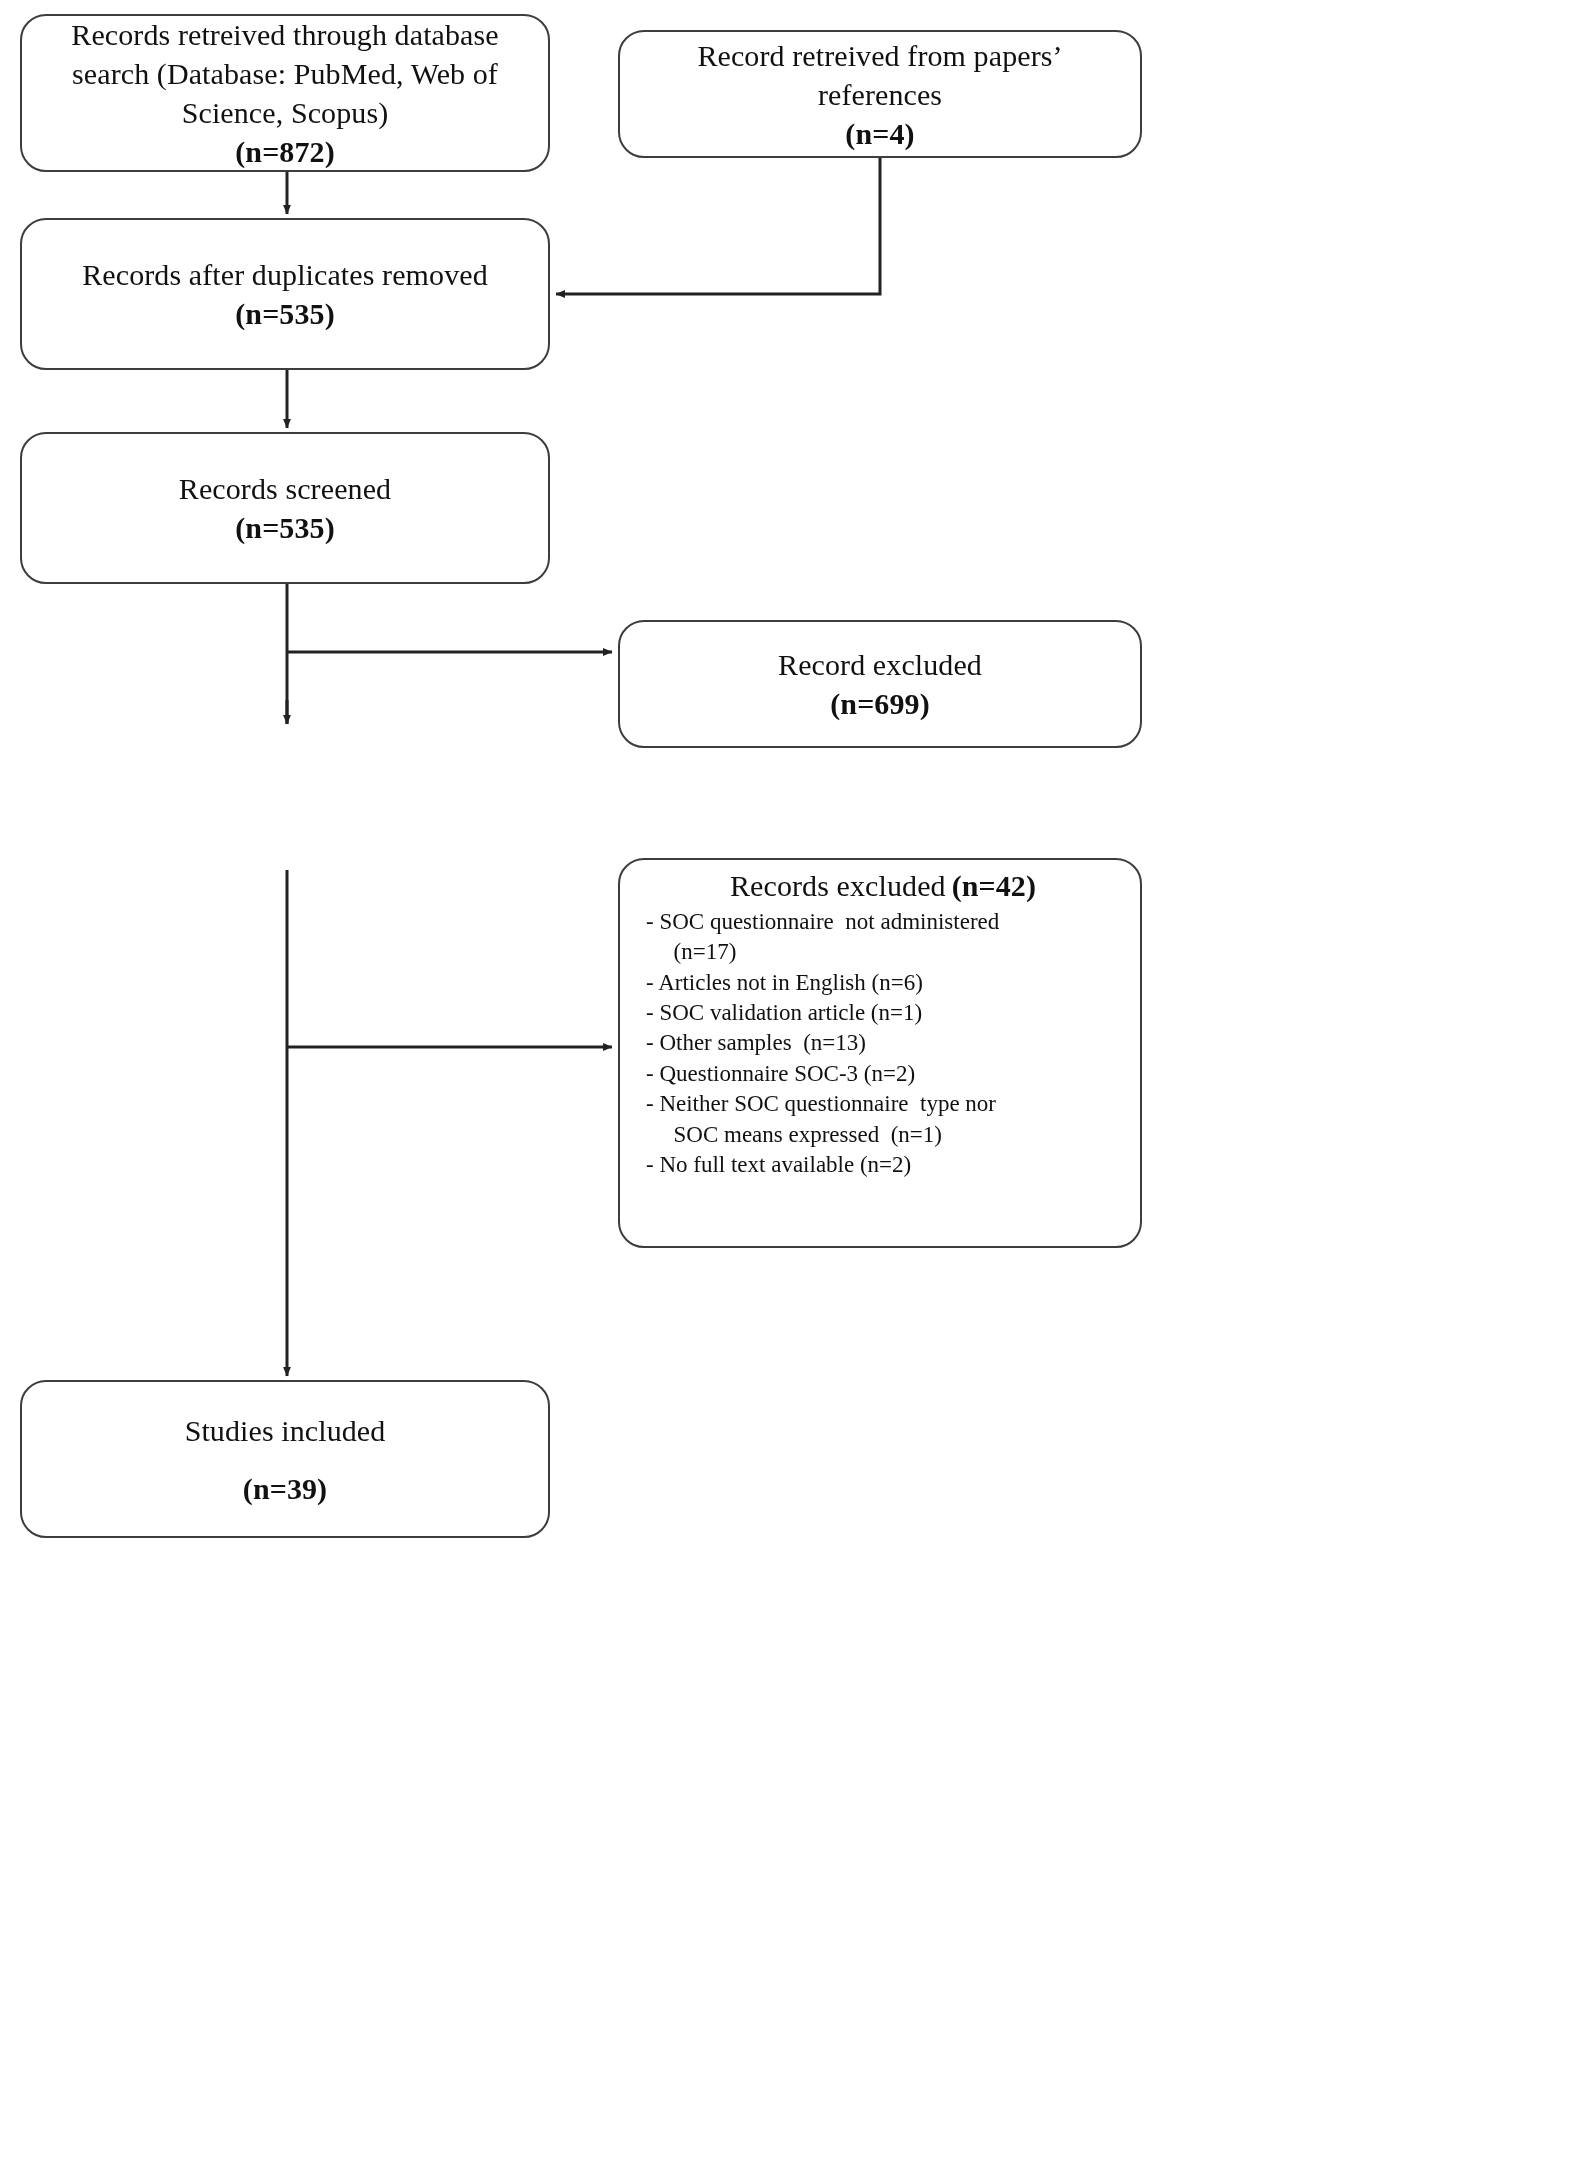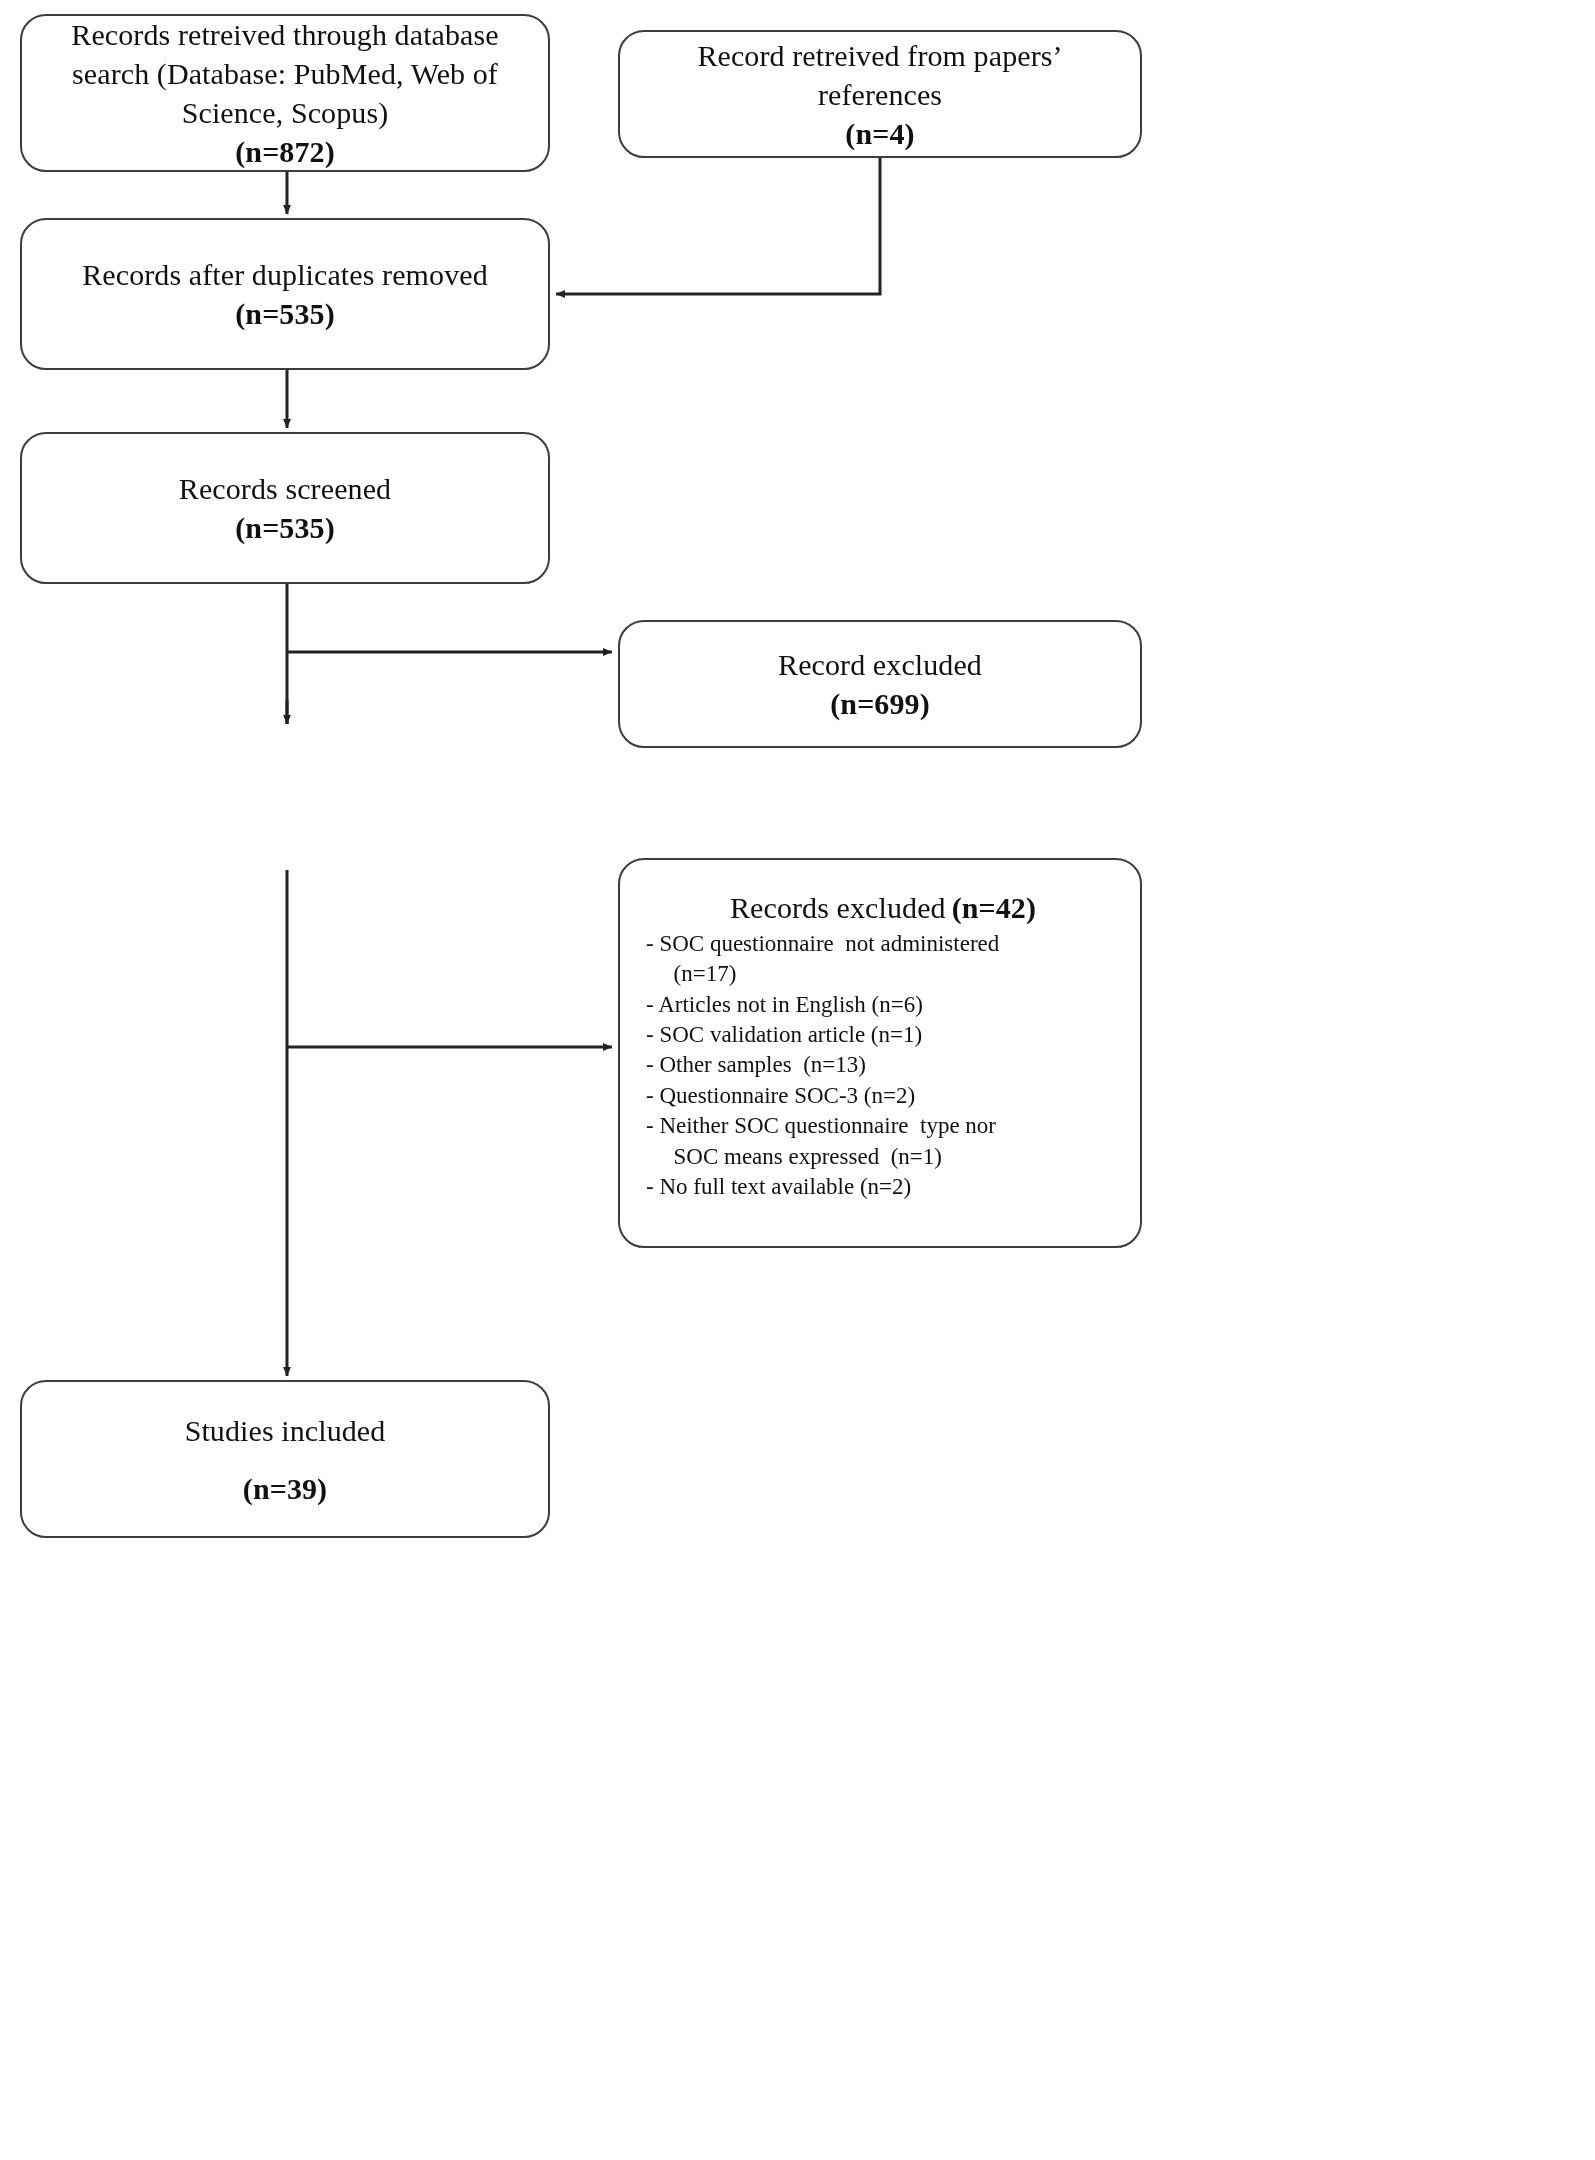--- a/index.html
+++ b/index.html
@@ -40,21 +40,21 @@
   #box-screened   {left:20px;  top:432px;  width:530px; height:152px;}
   #box-excluded1  {left:618px; top:620px;  width:524px; height:128px;}
   #box-fulltext   {left:20px;  top:728px;  width:530px; height:142px;}
   #box-excluded2  {left:618px; top:858px;  width:524px; height:390px;}
   #box-included   {left:20px;  top:1380px; width:530px; height:158px;gap:19px;}
 
   
   #box-excluded2{
     align-items:stretch;
     justify-content:flex-start;
-    padding:28px 20px 10px 26px;
+    padding:6px 20px 10px 26px;
     text-align:left;
   }
   #box-excluded2 .head{
     text-align:center;
     font-size:30px;
     margin-bottom:2px;
   }
   #box-excluded2 .head .n{margin-left:6px;}
   .elist{list-style:none;margin:0;padding:0;}
   .elist li{

